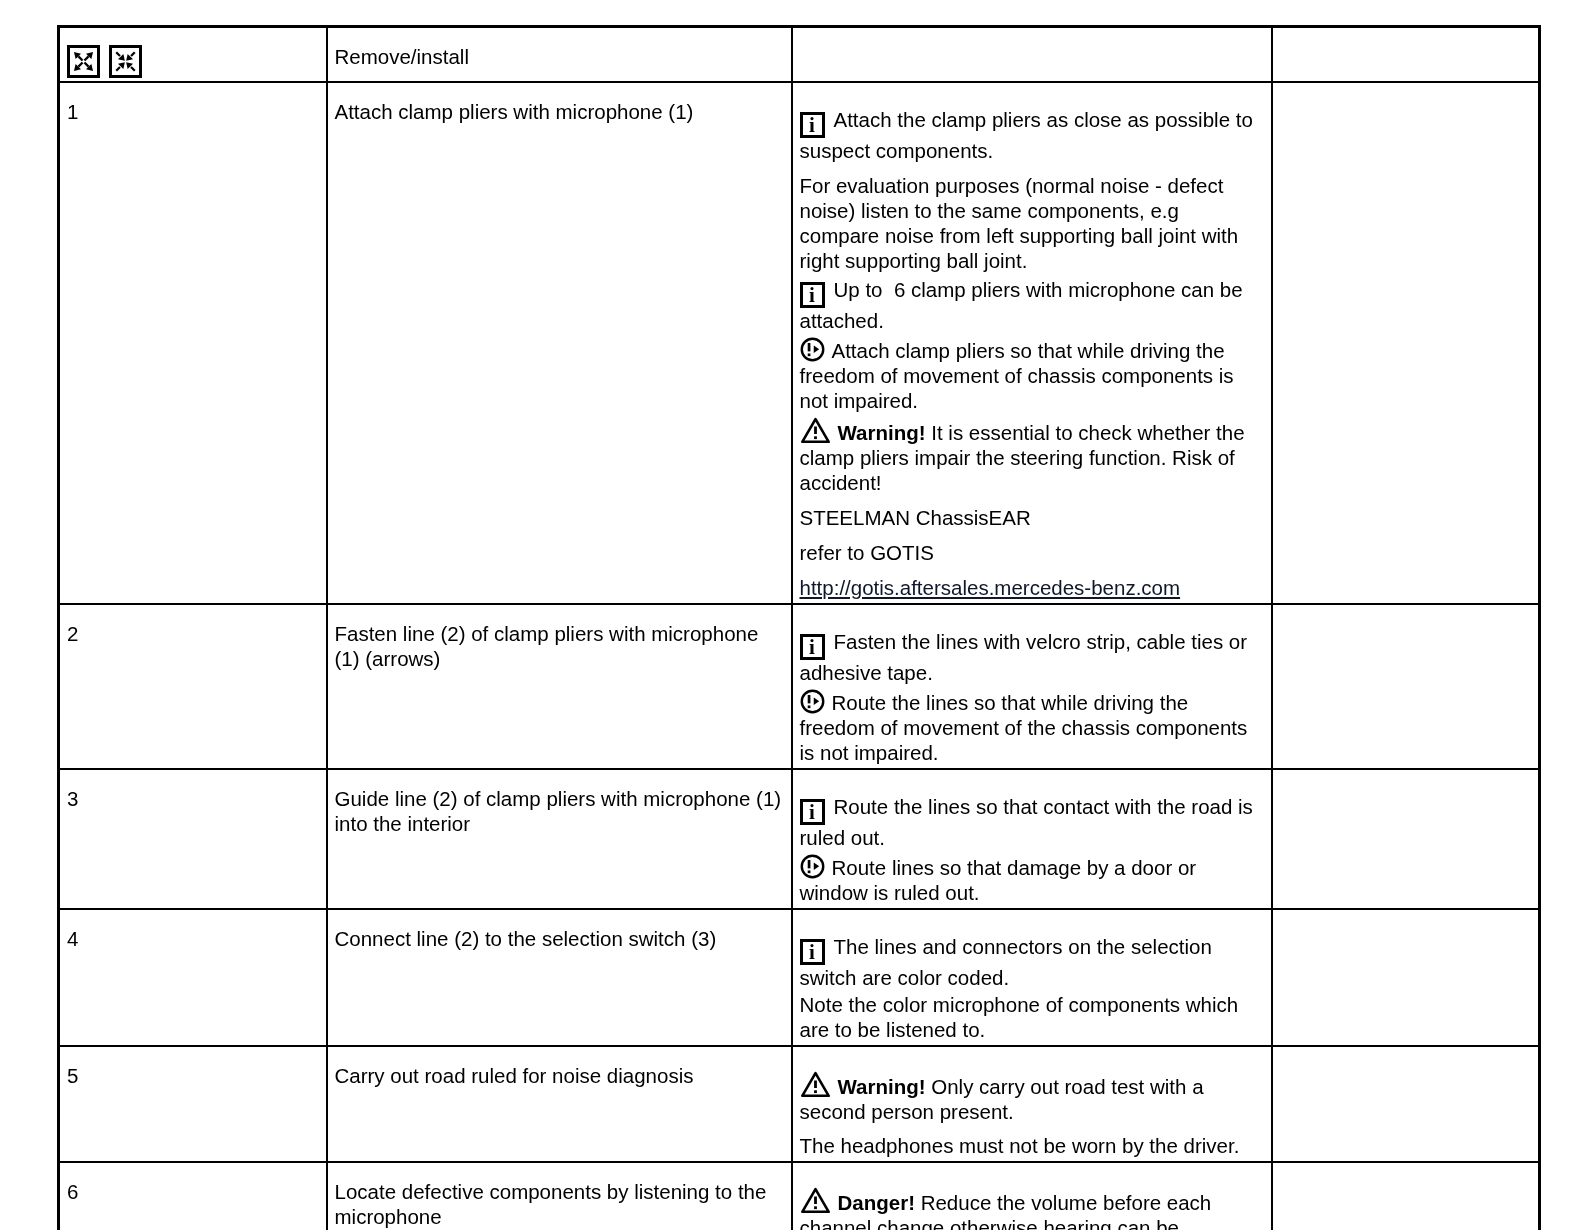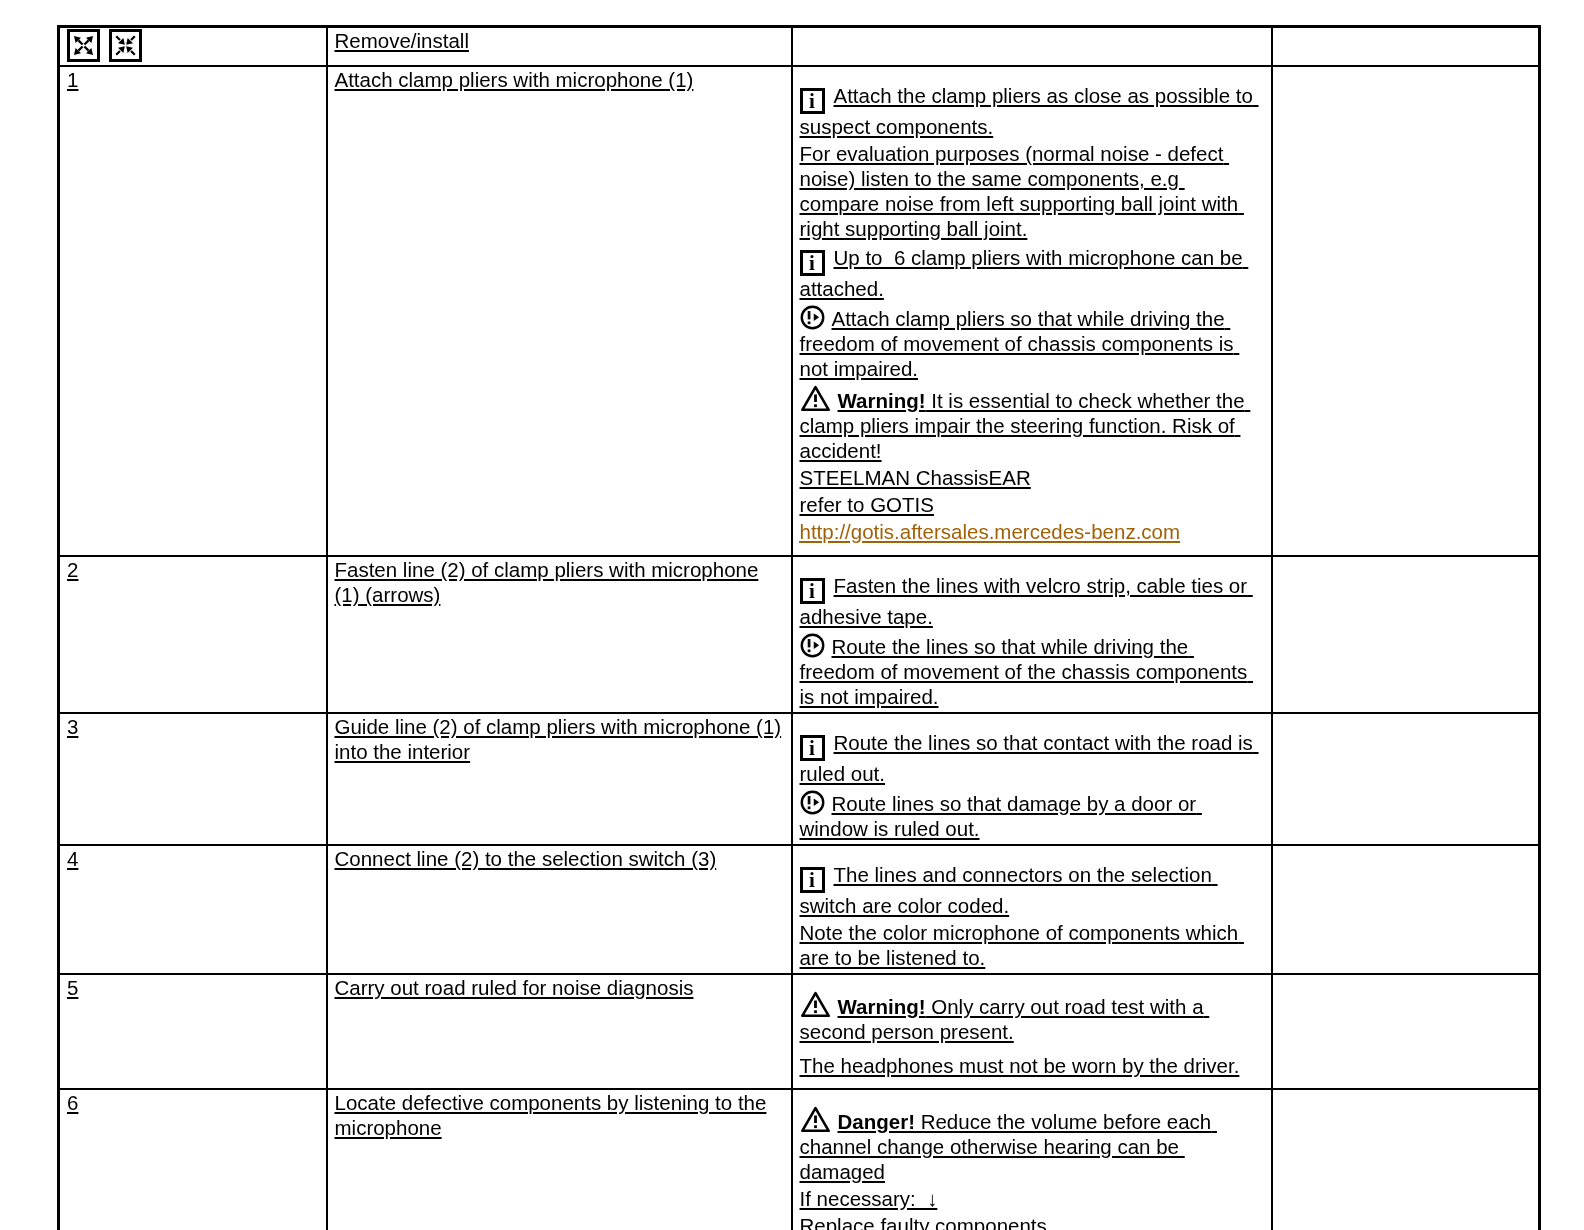--- a/index.html
+++ b/index.html
@@ -9,50 +9,49 @@
     font-family:"Liberation Sans", sans-serif; color:#000;
   }
   table.doc {
     position:absolute; left:57px; top:25px; width:1481px;
     border-collapse:collapse; table-layout:fixed;
     border:3px solid #000;
   }
   table.doc td, table.doc th {
     border:2.5px solid #000;
     vertical-align:top; text-align:left;
-    padding:0 8px 3px 7px;
+    padding:16px 8px 3px 7px;
     font-size:20.5px; line-height:25px; font-weight:normal;
     overflow:hidden;
-    text-decoration:underline;
   }
   th.hdr-label { font-weight:bold; }
   td.num-cell { padding-left:5px; }
   .hdr-icons { display:flex; gap:9px; align-items:flex-start; padding-top:1px; }
   .sqicon {
     display:inline-flex; align-items:center; justify-content:center;
     width:33px; height:33px; border:3px solid #000; background:#fff; cursor:pointer;
   }
   .sqicon svg { width:25px; height:25px; display:block; }
 
   
   .note p { margin:0; white-space:pre-wrap; }
   .note p.ni, .note p.nw { margin-top:4px; }
-  .note p.np { margin-top:2px; }
-  .note p:first-child { margin-top:16px; }
+  .note p.np { margin-top:10px; }
+  .note p:first-child { margin-top:8px; }
 
   .ibox {
     display:inline-block; width:25px; height:26px;
     border:3px solid #000; background:#fff;
     font-family:"Liberation Serif", serif; font-weight:bold;
     font-size:21px; line-height:20px; text-align:center;
     vertical-align:-5px; margin-right:9px;
   }
   .wicon { width:31px; height:27px; vertical-align:-4px; margin-right:7px; }
   .cicon { width:25px; height:25px; vertical-align:-4px; margin-right:7px; }
-  .doc-link { color:#a16207; text-decoration:underline; cursor:pointer; }
+  .doc-link { color:#0f172a; text-decoration:underline; cursor:pointer; }
   b.lead { font-weight:bold; }
 </style>
 </head>
 <body>
 
 <svg width="0" height="0" style="position:absolute">
   <defs>
     <symbol id="sym-warning" viewBox="0 0 30 27">
       <path d="M15 2.2 L28.2 24.8 L1.8 24.8 Z" fill="none" stroke="#000" stroke-width="2.6" stroke-linejoin="round"></path>
       <rect x="13.6" y="9.5" width="2.8" height="7.5"></rect>

